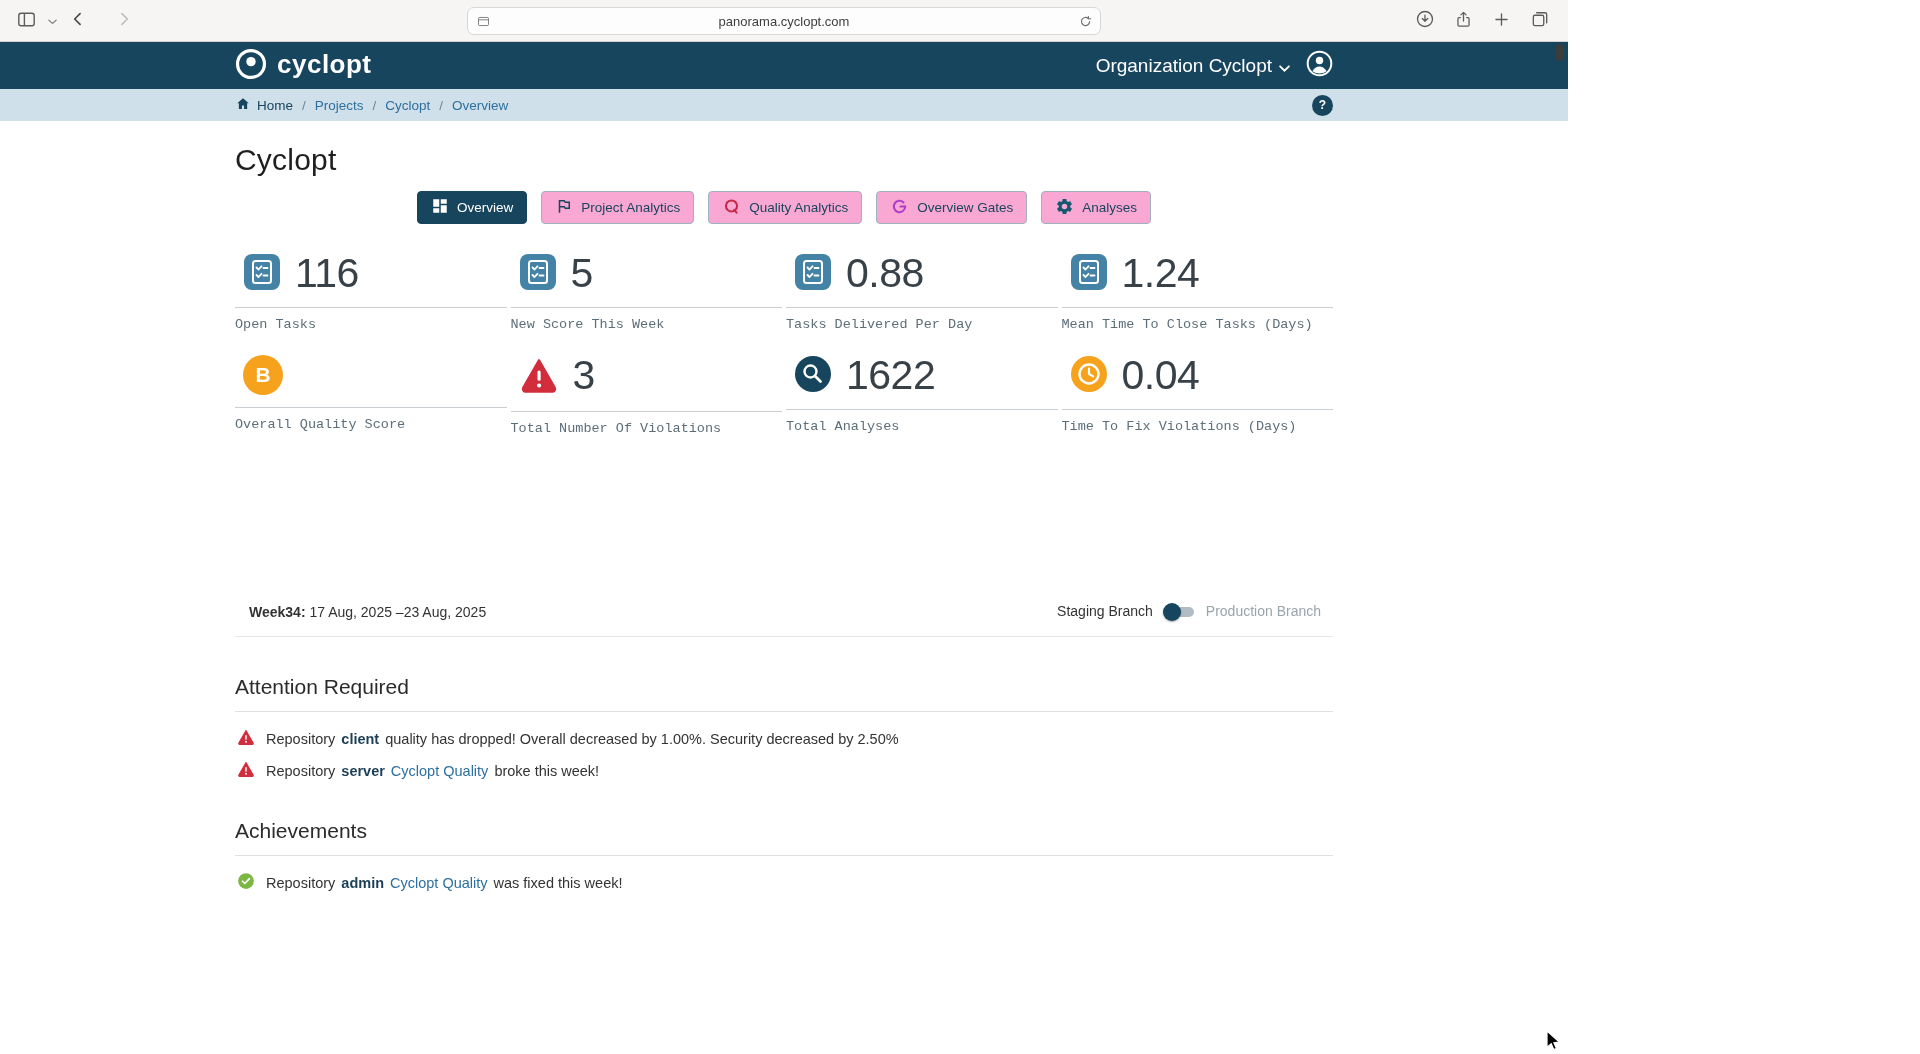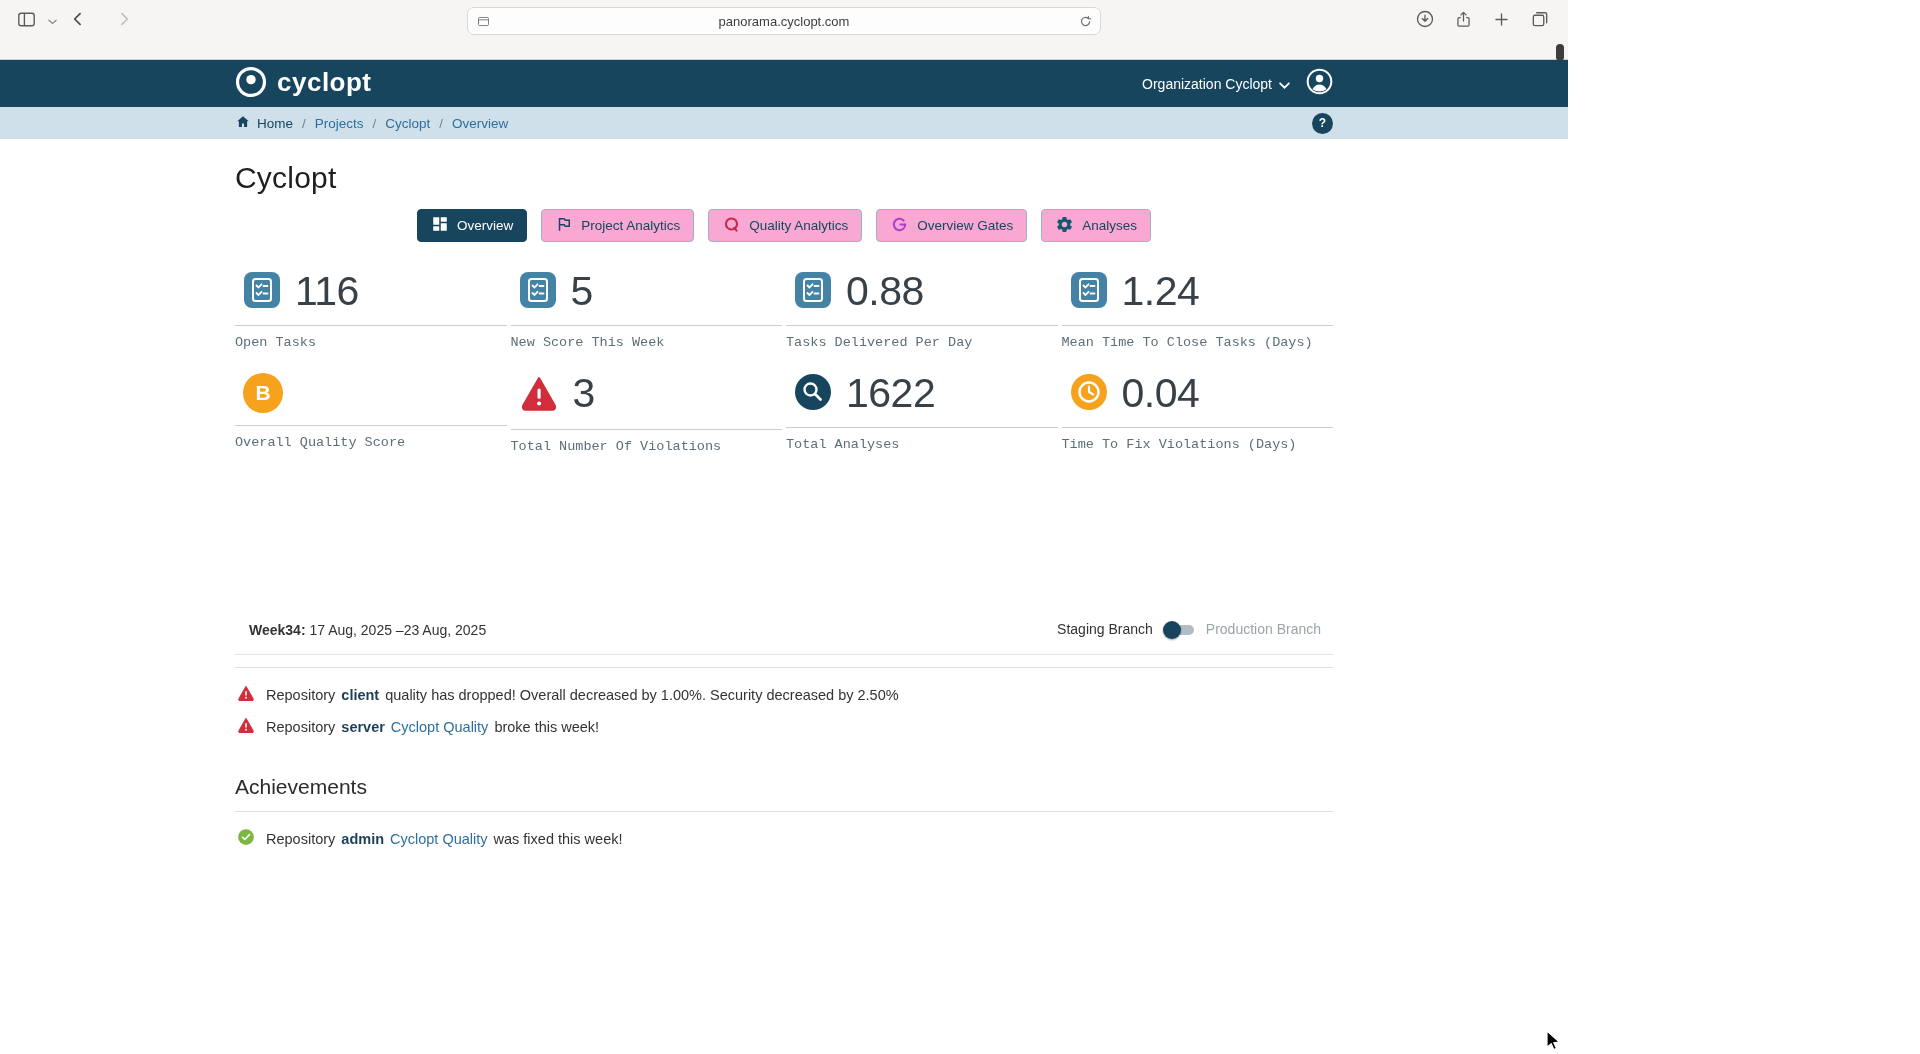--- a/index.html
+++ b/index.html
@@ -4,40 +4,40 @@
 <style>
   * { box-sizing: border-box; }
   html,body { margin:0; padding:0; }
   body {
     width:1920px; height:1054px; background:#ffffff; overflow:hidden; position:relative;
     font-family:"Liberation Sans","DejaVu Sans",sans-serif; -webkit-font-smoothing:antialiased;
   }
   .window { position:absolute; left:0; top:0; width:1568px; height:1054px; background:#fff; }
 
   
-  .toolbar { position:relative; height:60px; background:#f6f5f4; border-bottom:1px solid #d2d1d0; }
+  .toolbar { position:relative; height:42px; background:#f6f5f4; border-bottom:1px solid #d2d1d0; }
   .tb-left { position:absolute; left:14px; top:0; height:41px; display:flex; align-items:center; gap:7px; }
   .tb-nav { position:absolute; left:66px; top:0; height:41px; display:flex; align-items:center; gap:22px; }
   .tb-btn { display:flex; align-items:center; justify-content:center; cursor:pointer; background:none; border:none; padding:2px; }
   .url-field { position:absolute; left:467px; top:7px; width:634px; height:28px; background:#fdfdfd; border:1px solid #d9d8d6; border-radius:7px; }
   .url-text { position:absolute; left:0; right:0; top:6px; text-align:center; font-size:13px; color:#3e3e3e; }
   .url-icon-left { position:absolute; left:8px; top:6px; }
   .url-icon-right { position:absolute; right:7px; top:6px; }
   .tb-right { position:absolute; right:16px; top:0; height:41px; display:flex; align-items:center; gap:15px; }
 
   
   .viewport { position:relative; height:1012px; background:#fff; overflow:hidden; }
   .container { width:1098px; margin:0 auto; }
 
   .app-header { height:47px; background:#17455e; }
   .app-header .container { height:100%; display:flex; align-items:center; justify-content:space-between; }
   .logo { display:flex; align-items:center; gap:10px; cursor:pointer; }
   .logo-text { color:#fff; font-size:26px; font-weight:700; letter-spacing:.5px; line-height:1; padding-bottom:3px; }
   .header-right { display:flex; align-items:center; gap:16px; }
-  .org-button { display:flex; align-items:center; gap:7px; color:#fff; font-size:14px; cursor:pointer; }
+  .org-button { display:flex; align-items:center; gap:7px; color:#fff; font-size:19px; cursor:pointer; }
   .avatar-btn { cursor:pointer; display:flex; }
 
   .breadcrumb-bar { height:32px; background:#cfe0ea; }
   .breadcrumb-bar .container { height:100%; display:flex; align-items:center; justify-content:space-between; }
   .crumbs { display:flex; align-items:center; gap:9px; font-size:13.5px; }
   .home-link { display:flex; align-items:center; gap:6px; color:#17455e; text-decoration:none; cursor:pointer; }
   .crumb-link { color:#2d6f9e; text-decoration:none; cursor:pointer; }
   .crumb-sep { color:#72858f; }
   .help-btn { width:21px; height:21px; border-radius:50%; background:#17455e; color:#fff; font-size:12px; font-weight:700;
               display:flex; align-items:center; justify-content:center; cursor:pointer; border:none; }
@@ -401,20 +401,21 @@
           <span>Staging Branch</span>
           <span class="switch">
             <span class="switch-track"></span>
             <span class="switch-knob"></span>
           </span>
           <span class="prod-label">Production Branch</span>
         </div>
       </div>
       <hr class="week-divider">
 
+      <h2 class="section-title">Attention Required</h2>
       <hr class="section-rule">
 
       <div class="alert-row">
         <span>
           <svg viewBox="0 0 24 24" width="18" height="18">
               <path d="M12 3.2 21.4 19.6a1.6 1.6 0 0 1-1.4 2.4H4a1.6 1.6 0 0 1-1.4-2.4Z" fill="#d22d3d" stroke="#d22d3d" stroke-width="1.4" stroke-linejoin="round"></path>
               <rect x="11" y="9.3" width="2" height="6.2" rx="1" fill="#fff"></rect>
               <circle cx="12" cy="18.3" r="1.3" fill="#fff"></circle>
             </svg>
         </span>

